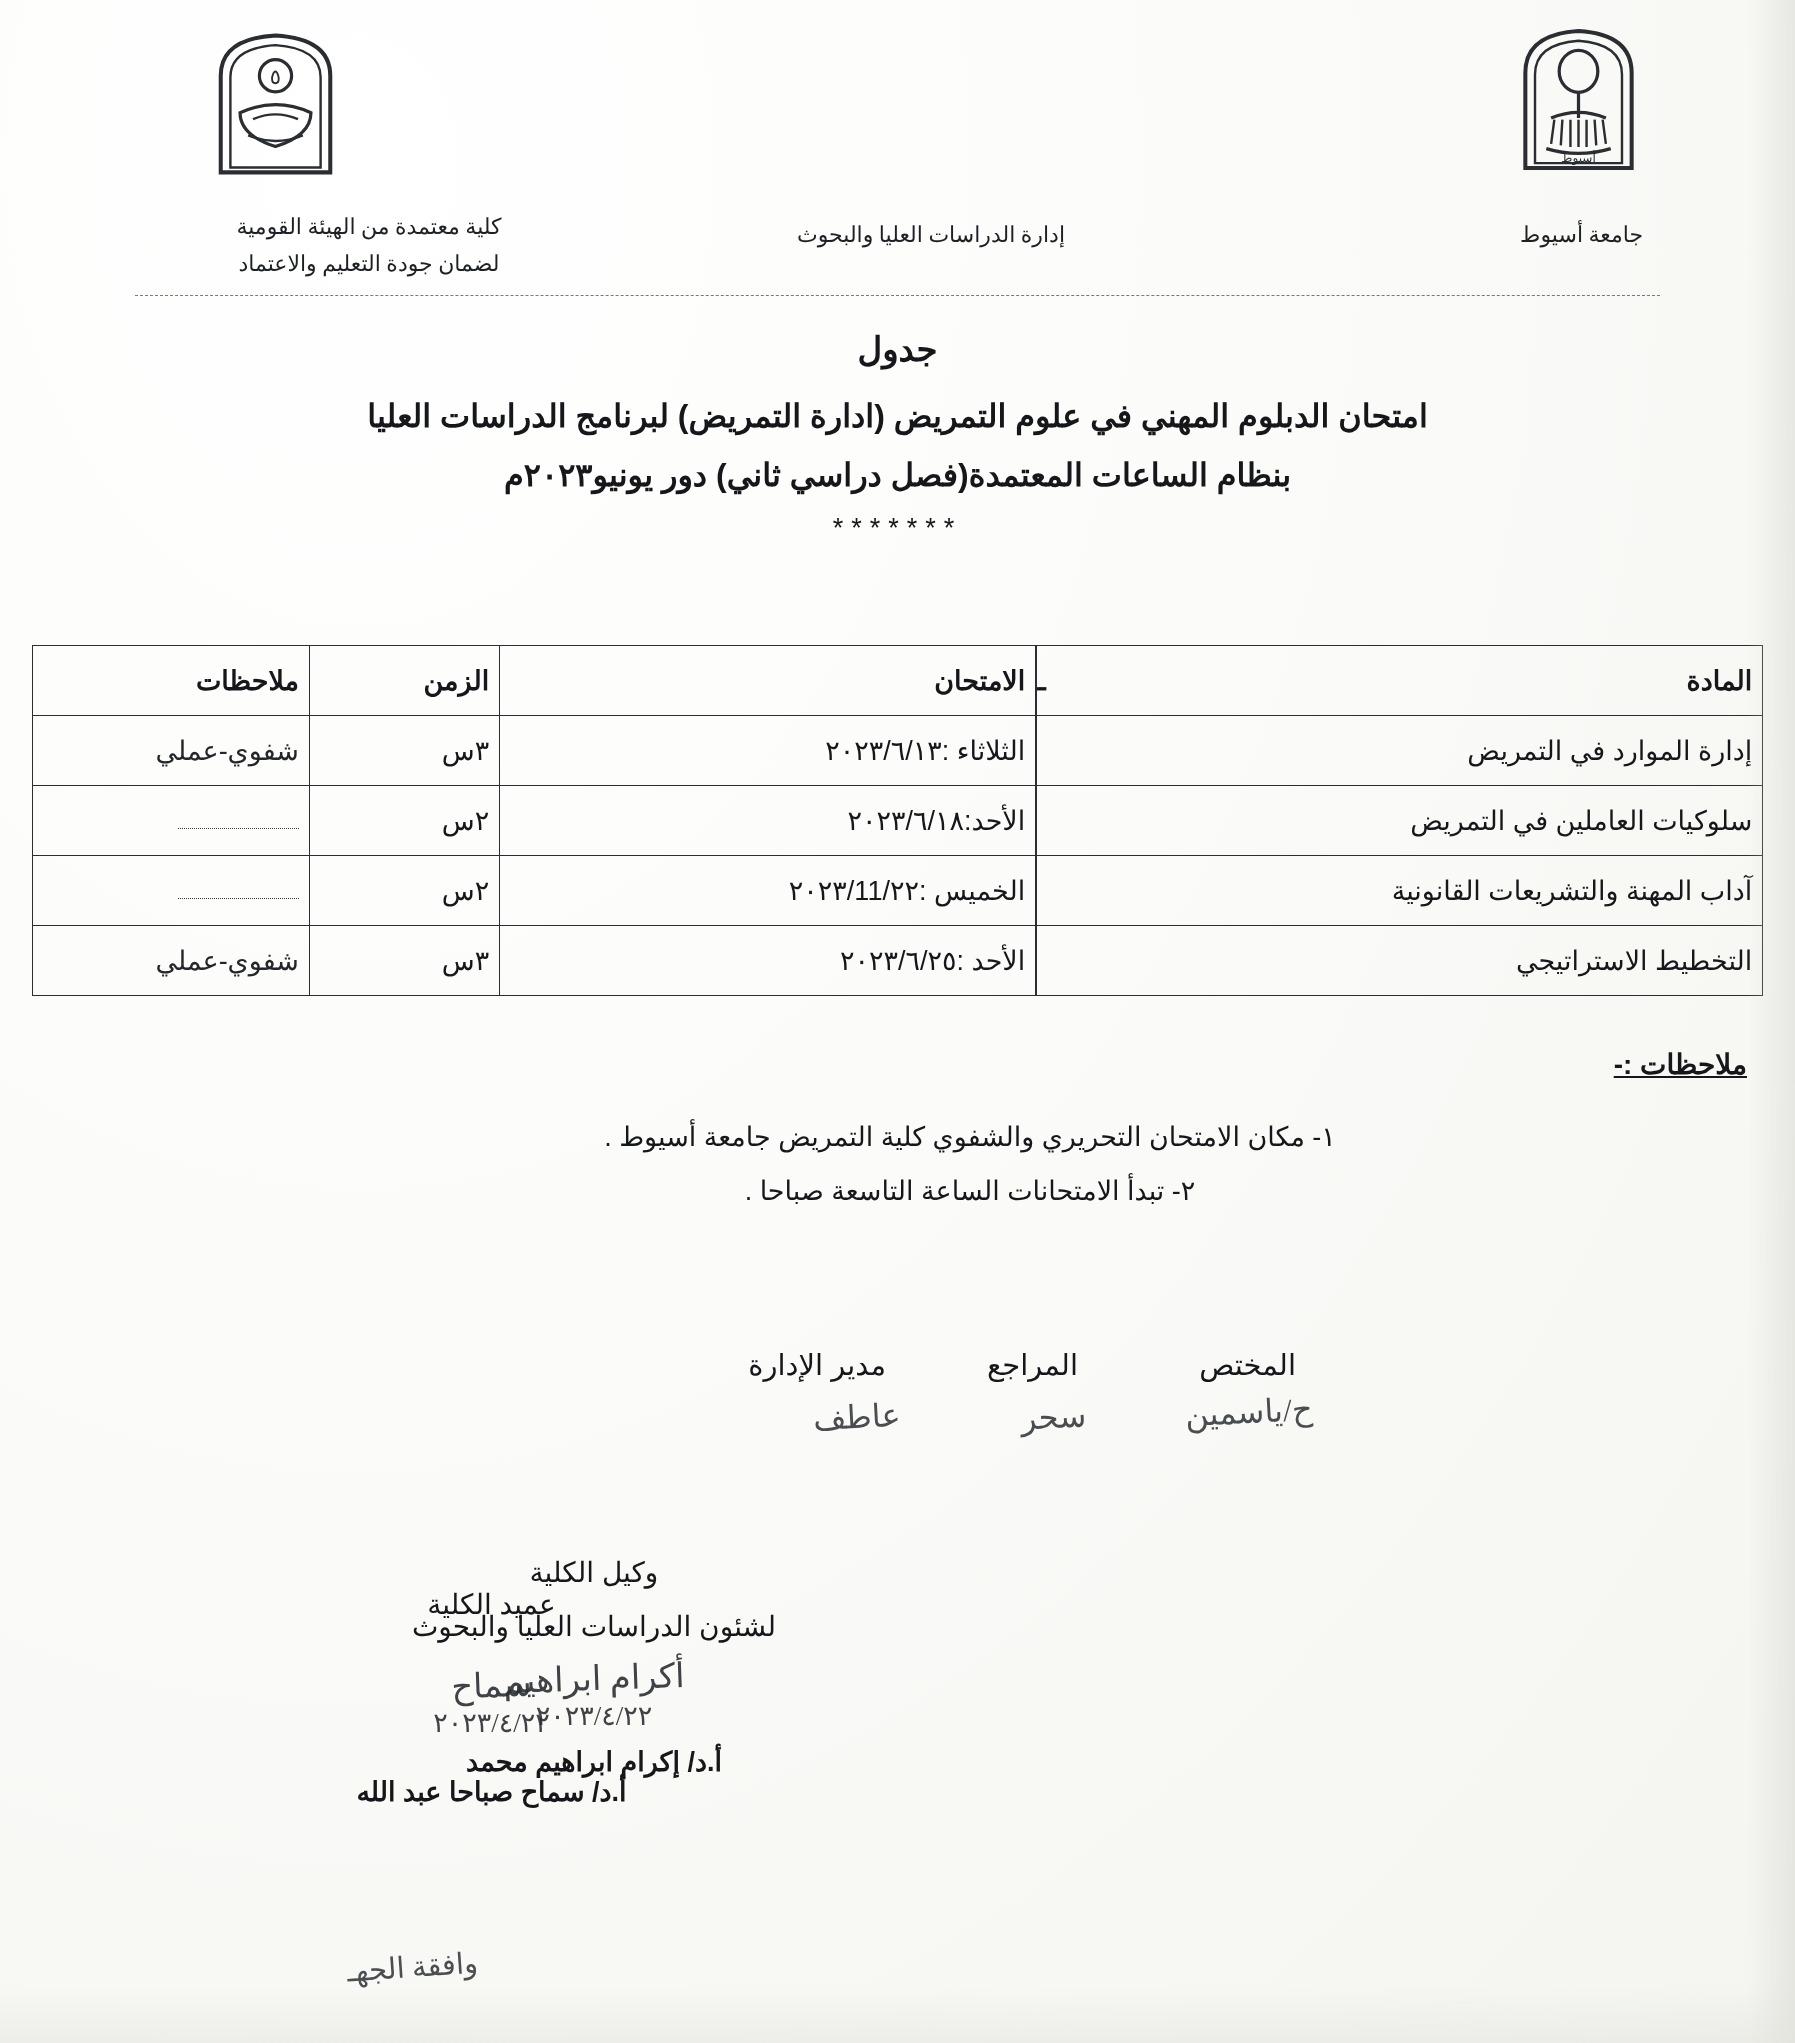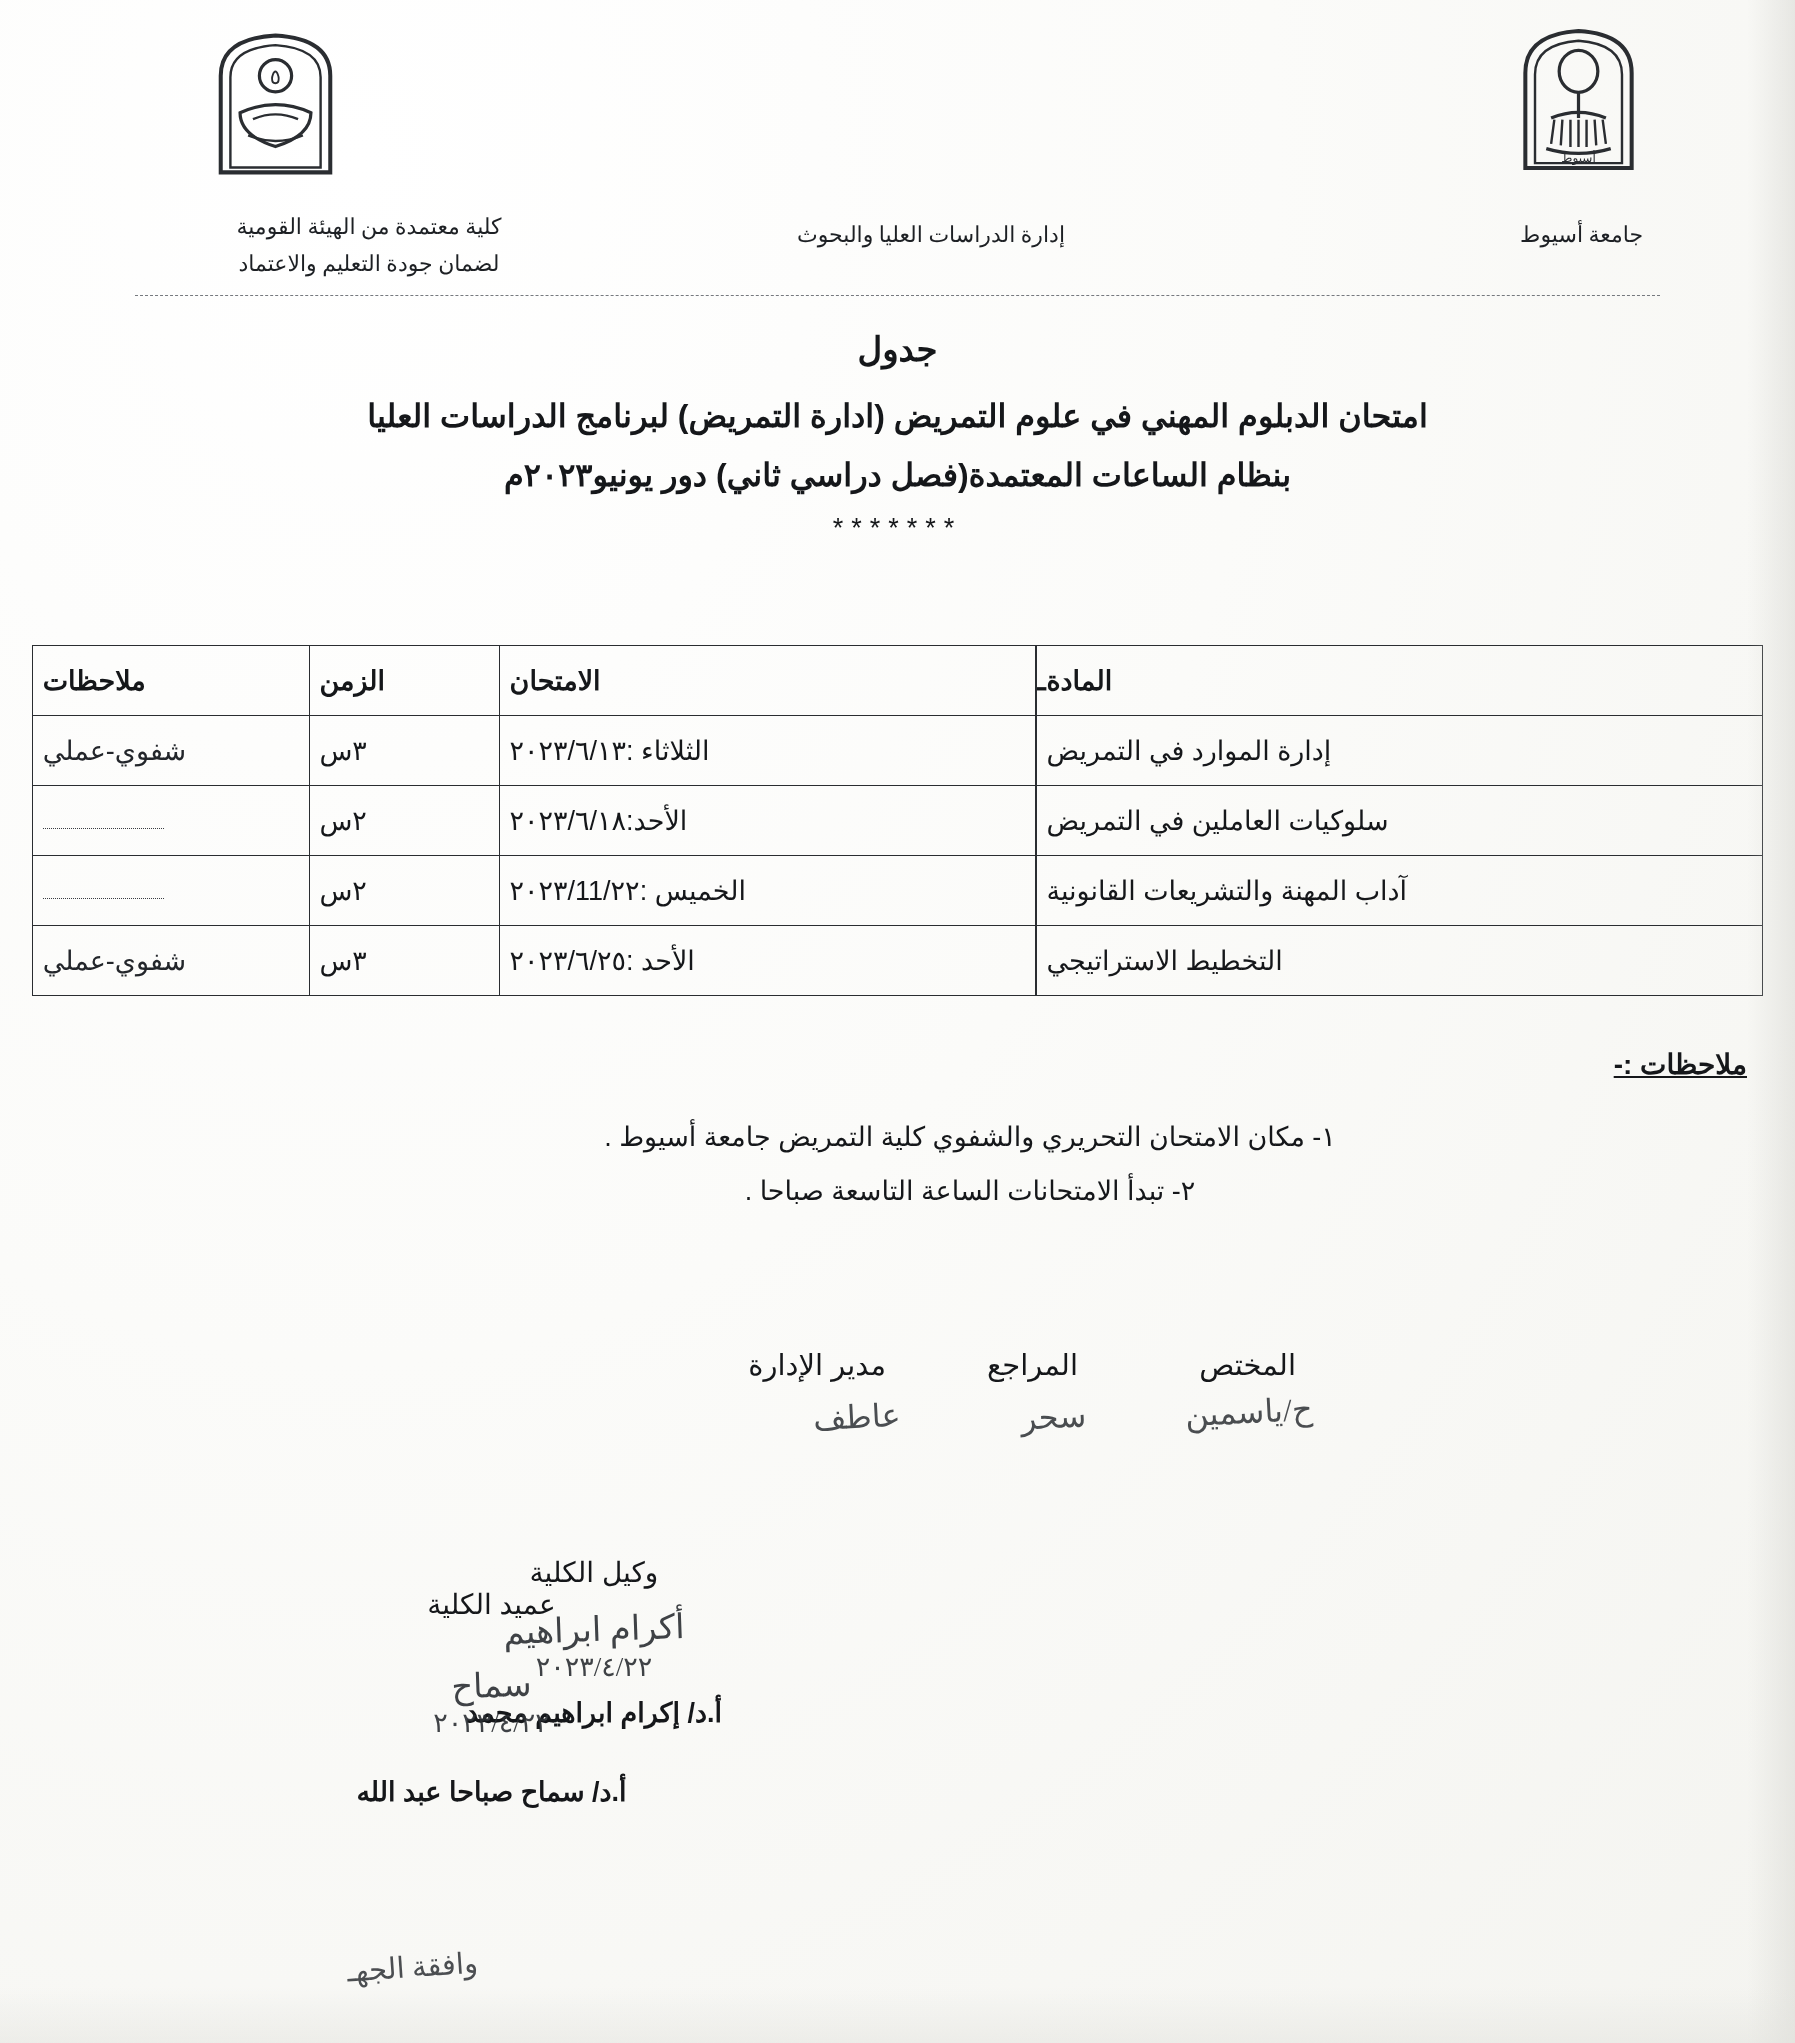--- a/index.html
+++ b/index.html
@@ -112,21 +112,21 @@
   table.schedule {
     width: 100%;
     border-collapse: collapse;
     table-layout: fixed;
   }
   table.schedule th,
   table.schedule td {
     border: 1.6px solid #2a2d31;
     height: 69px;
     font-size: 27px;
-    text-align: left;
+    text-align: right;
     vertical-align: middle;
     font-family: "Liberation Sans", sans-serif;
     padding: 0 9.7px;
   }
   table.schedule th { font-weight: bold; }
   col.c-subject { width: 42%; }
   col.c-blank   { width: 0.8px; }
   col.c-exam    { width: 31%; }
   col.c-time    { width: 11%; }
   col.c-notes   { width: 16%; }
@@ -375,20 +375,21 @@
 
     <div class="scribble" style="top:45px; right:482px;">ح/ياسمين</div>
     <div class="scribble" style="top:50px; right:709px;">سحر</div>
     <div class="scribble" style="top:50px; right:895px;">عاطف</div>
   </div>
 
   <div class="sig-row2">
 
     <div class="col-right">
       <div class="sig-head">وكيل الكلية</div>
+      <div class="sig-head2">لشئون الدراسات العليا والبحوث</div>
       <div class="sig-scrawl">أكرام ابراهيم</div>
       <div class="date-scrawl">٢٠٢٣/٤/٢٢</div>
       <div class="sig-name" style="margin-top:14px;">أ.د/ إكرام ابراهيم محمد</div>
     </div>
 
     <div class="col-left">
       <div class="sig-head">عميد الكلية</div>
       <div class="sig-scrawl" style="margin-top:45px;">سماح</div>
       <div class="date-scrawl">٢٠٢٣/٤/٢٢</div>
       <div class="sig-name" style="margin-top:37px;">أ.د/ سماح صباحا عبد الله</div>

